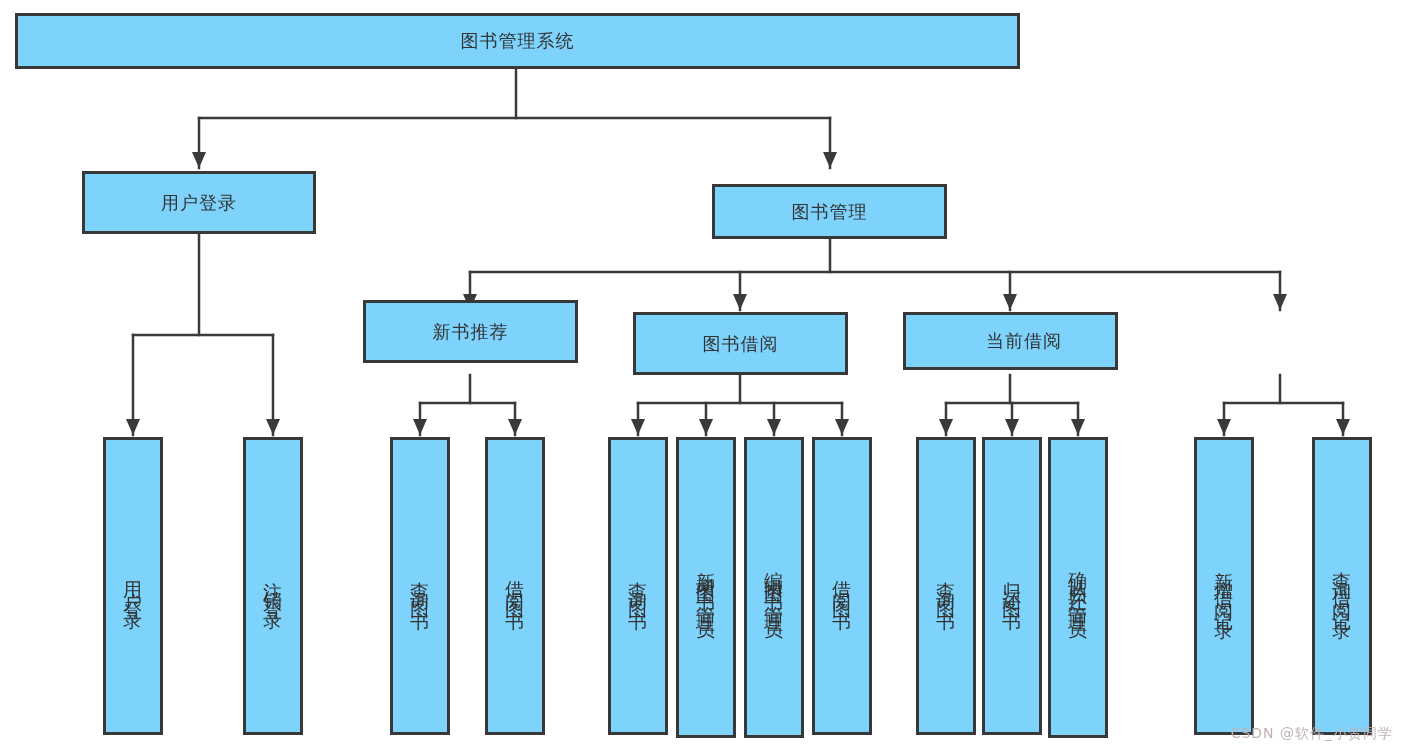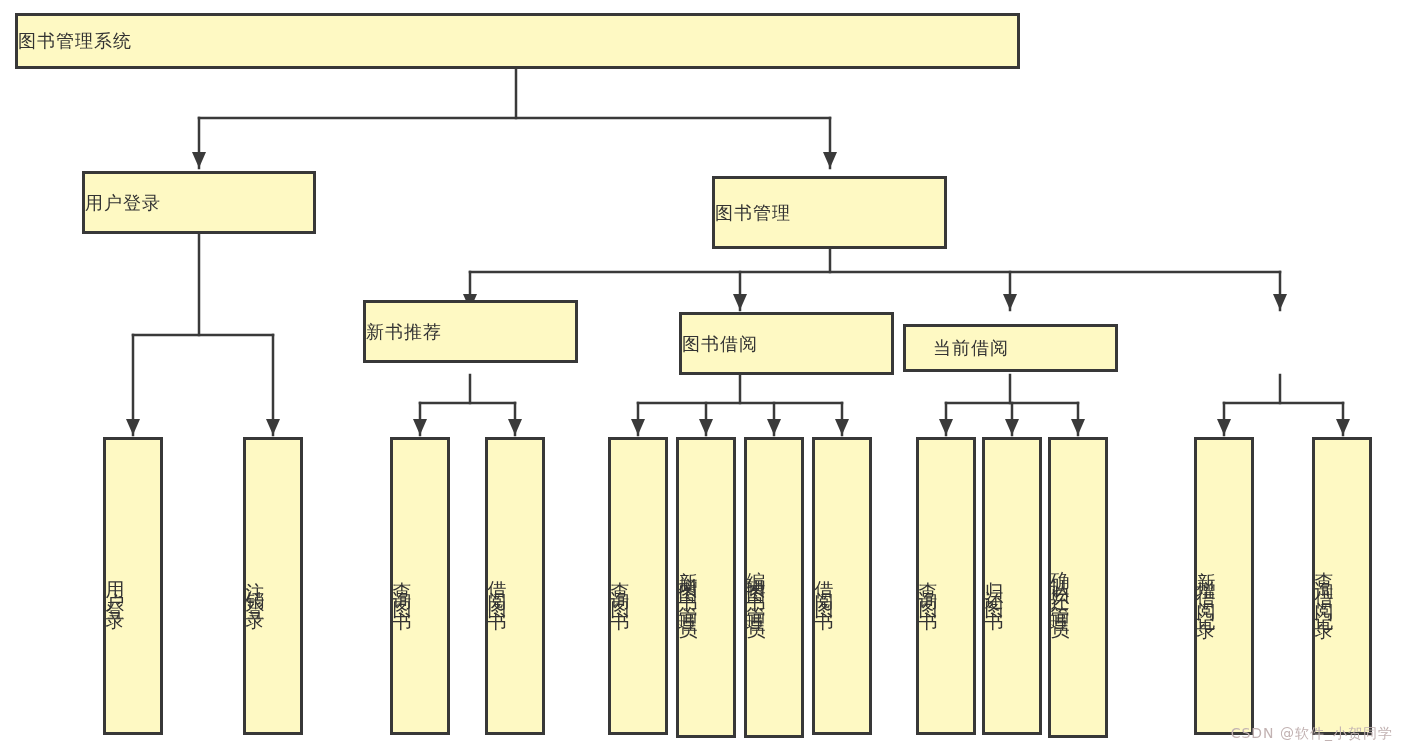--- a/index.html
+++ b/index.html
@@ -28,24 +28,24 @@
     stroke: var(--line, #3a3a3a);
     stroke-width: 2.5;
     fill: none;
     stroke-linecap: square;
   }
   .arrowhead { fill: var(--line, #3a3a3a); }
   .box {
     position: absolute;
     box-sizing: border-box;
     border: 3px solid var(--border, #383838);
-    background: #fef9c3;
+    background: #7dd3fc;
     display: flex;
     align-items: center;
-    justify-content: flex-start;
+    justify-content: center;
     z-index: 2;
   }
   .hbox {
     font-size: 18px;
     letter-spacing: 1px;
     white-space: nowrap;
   }
   .vtext {
     writing-mode: vertical-rl;
     text-orientation: mixed;
@@ -117,31 +117,31 @@
     <path class="cline" d="M1343,403 V435" marker-end="url(#arw)"></path>
   </svg>
 
   <div class="box hbox" style="left:15px; top:13px; width:1005px; height:56px;">
     <span>图书管理系统</span>
   </div>
 
   <div class="box hbox" style="left:82px; top:171px; width:234px; height:63px;">
     <span>用户登录</span>
   </div>
-  <div class="box hbox" style="left:712px; top:176px; width:235px; height:73px;">
+  <div class="box hbox" style="left:712px; top:184px; width:235px; height:55px;">
     <span>图书管理</span>
   </div>
 
   <div class="box hbox" style="left:363px; top:300px; width:215px; height:63px;">
     <span>新书推荐</span>
   </div>
-  <div class="box hbox" style="left:633px; top:312px; width:215px; height:63px;margin-left:46px;">
+  <div class="box hbox" style="left:633px; top:312px; width:215px; height:63px;">
     <span>图书借阅</span>
   </div>
-  <div class="box hbox" style="left:903px; top:324px; width:215px; height:48px;padding-left:27px;">
+  <div class="box hbox" style="left:903px; top:312px; width:215px; height:58px;padding-left:27px;">
     <span>当前借阅</span>
   </div>
 
   <div class="box" style="left:103px; top:437px; width:60px; height:298px;">
     <span class="vtext">用户登录</span>
   </div>
   <div class="box" style="left:243px; top:437px; width:60px; height:298px;">
     <span class="vtext">注销登录</span>
   </div>
 

